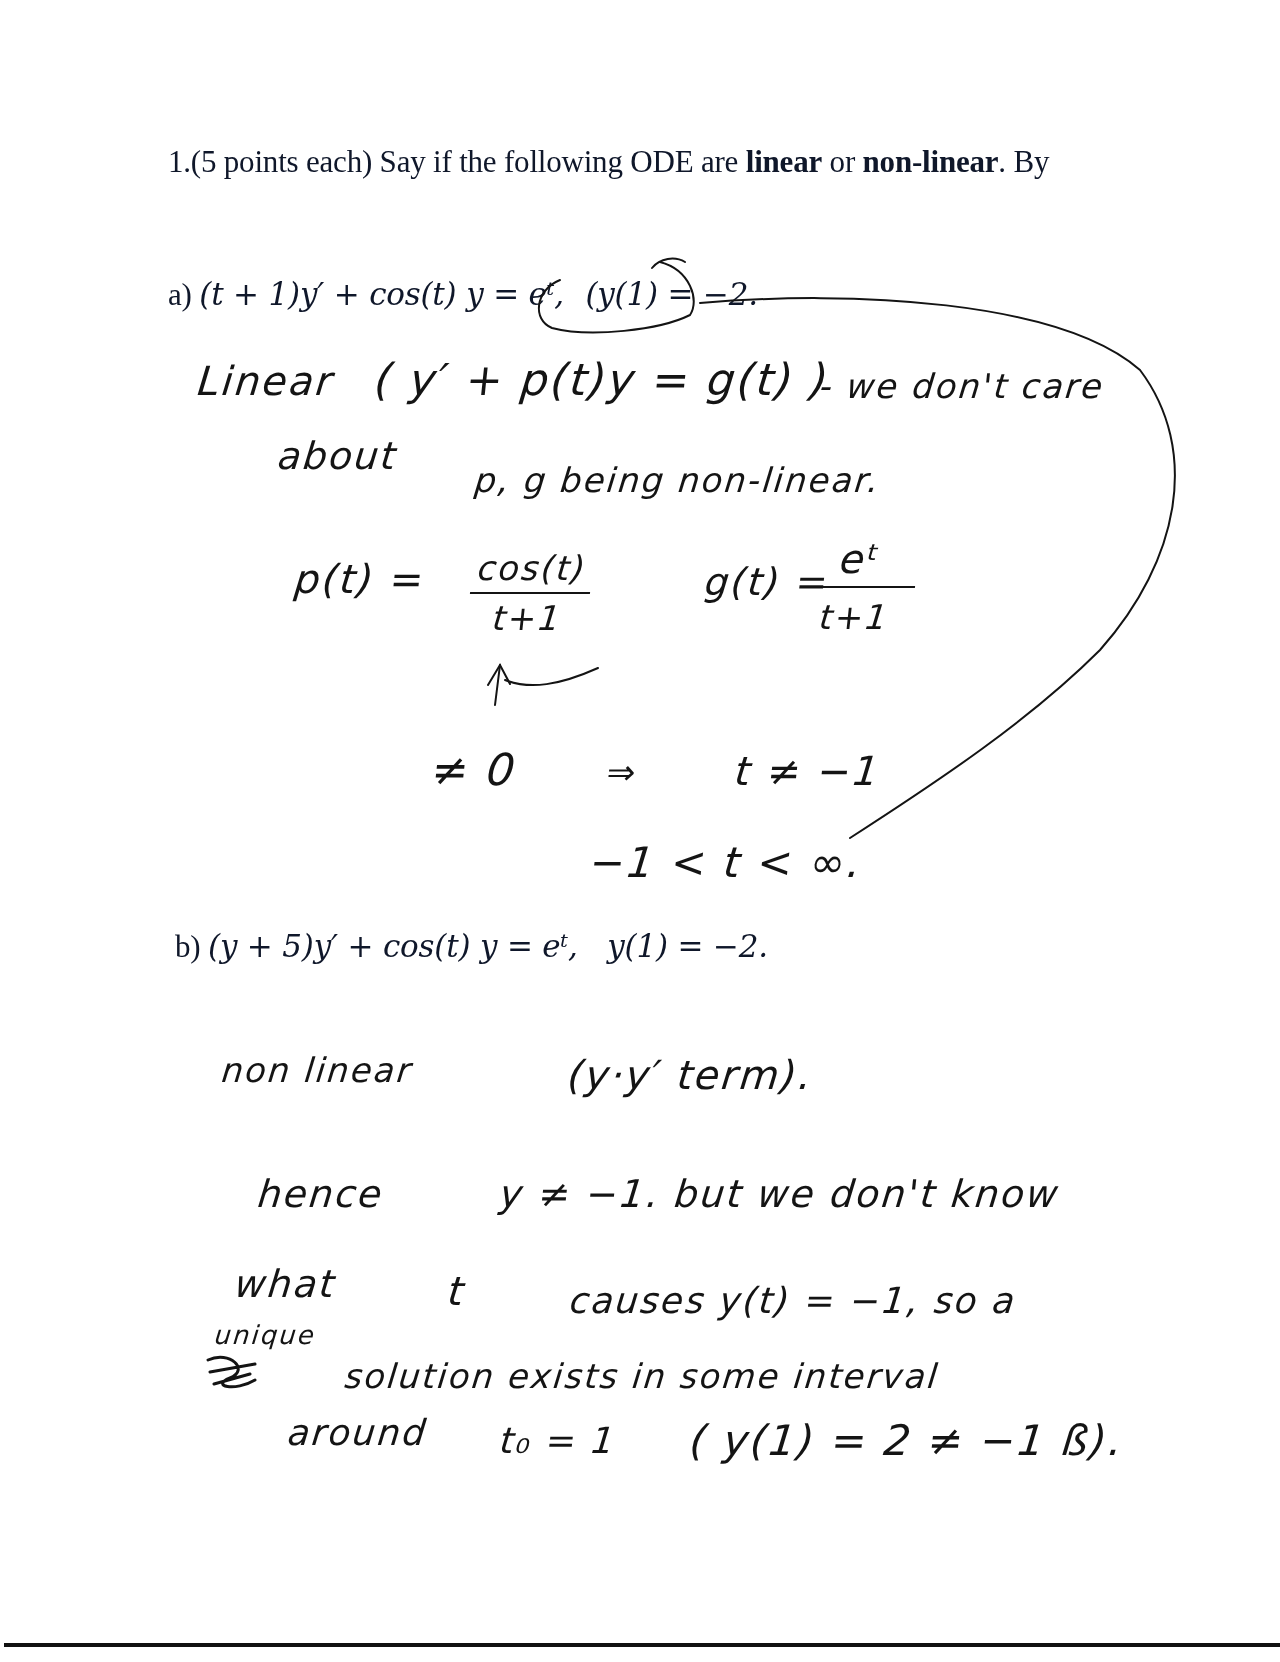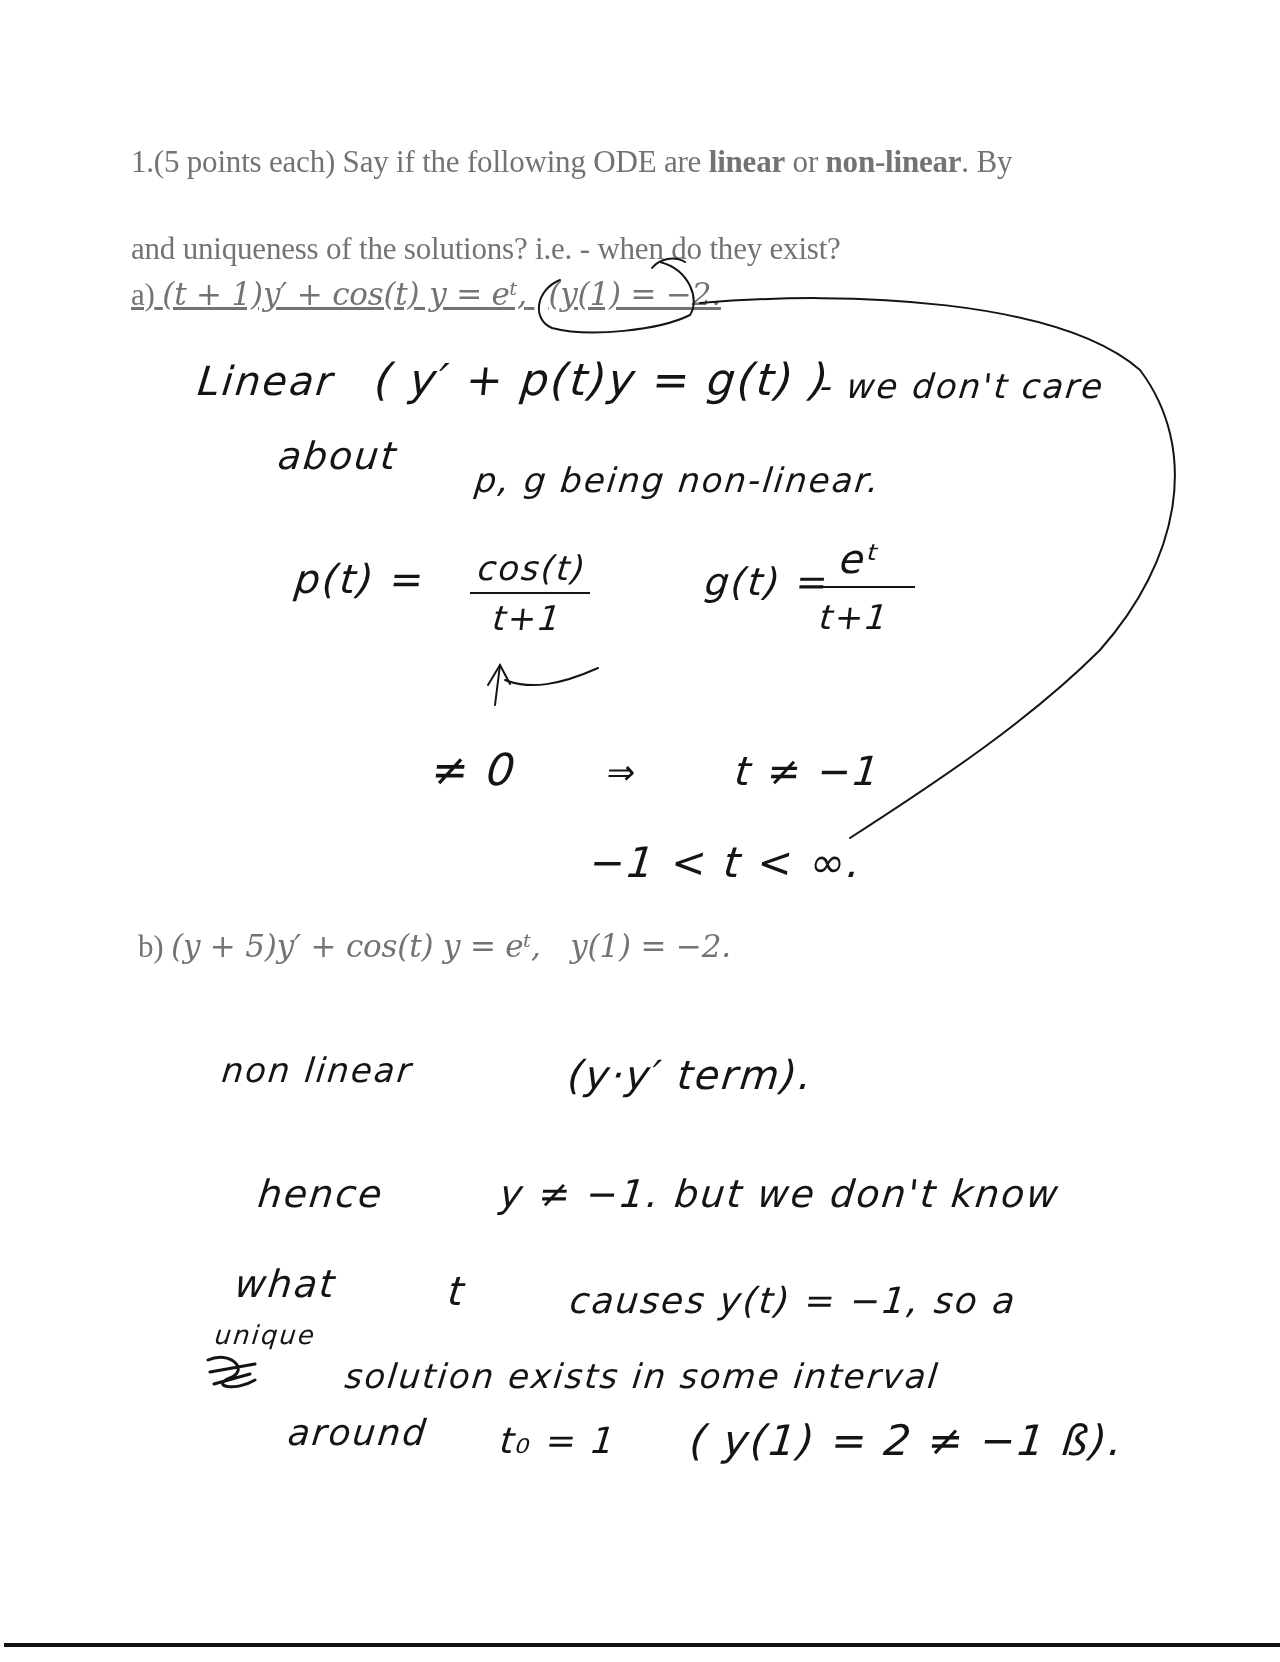--- a/index.html
+++ b/index.html
@@ -1,37 +1,36 @@
 <!DOCTYPE html>
 <html><head>
   <meta charset="utf-8">
   <style>
     html, body { margin: 0; padding: 0; background: #ffffff; }
     body { width: 1280px; height: 1662px; position: relative; overflow: hidden; }
     .page { position: absolute; left: 0; top: 0; width: 1280px; height: 1662px; background: #ffffff; }
-    .printed { position: absolute; font-family: "Liberation Serif", "DejaVu Serif", serif; color: #737373; font-size: 31px; line-height: 44px; white-space: nowrap; letter-spacing: -0.2px; }
+    .printed { position: absolute; font-family: "Liberation Serif", "DejaVu Serif", serif; color: #0f172a; font-size: 31px; line-height: 44px; white-space: nowrap; letter-spacing: -0.2px; margin-left: 37px; }
     .printed b { font-weight: bold; }
     .math { font-family: "DejaVu Serif", "Liberation Serif", serif; font-style: italic; }
     .hw { position: absolute; font-family: "DejaVu Sans", "Liberation Sans", sans-serif; font-style: italic; color: #141414; white-space: nowrap; transform: skewX(-6deg); letter-spacing: 2px; font-weight: 300; }
     .frac { position: absolute; text-align: center; }
     .frac .bar { display: block; height: 2px; background: #141414; margin: 4px 0; }
     svg.ann { position: absolute; left: 0; top: 0; width: 1280px; height: 1662px; pointer-events: none; }
     .rule { position: absolute; left: 4px; top: 1643px; width: 1276px; height: 4px; background: #111; }
   </style>
 </head>
 <body>
 
 <div class="page">
 
   <div class="printed" style="left:131px; top:140px;">
     <span>1.(5 points each) Say if the following ODE are </span><b>linear</b><span> or </span><b>non-linear</b><span>. By</span>
   </div>
-  <div class="printed" style="left:131px; top:227px;">and uniqueness of the solutions? i.e. - when do they exist?</div>
 
-  <div class="printed" style="left:131px; top:272px;text-decoration:underline;">
+  <div class="printed" style="left:131px; top:272px;">
     <span>a)</span>
     <span class="math">(t + 1)y′ + cos(t) y = eᵗ,</span>
     <span class="math" style="margin-left:14px;">(y(1) = −2.</span>
   </div>
 
   <div class="hw" style="left:198px; top:358px; font-size:40px;">Linear</div>
   <div class="hw" style="left:375px; top:354px; font-size:44px;">( y′ + p(t)y = g(t) )</div>
   <div class="hw" style="left:820px; top:366px; font-size:34px;">- we don't care</div>
   <div class="hw" style="left:278px; top:434px; font-size:38px;">about</div>
   <div class="hw" style="left:475px; top:460px; font-size:34px;">p, g being non-linear.</div>

